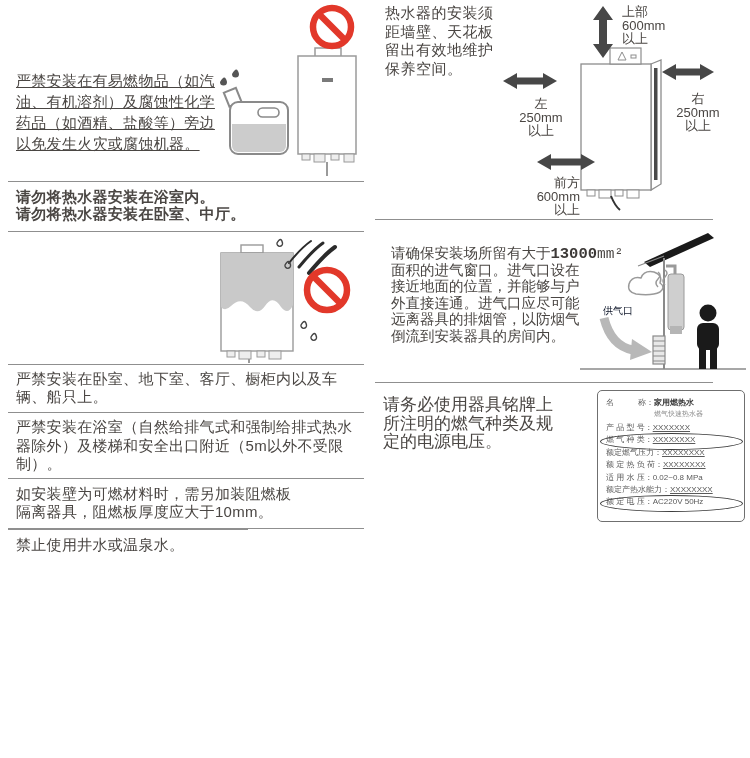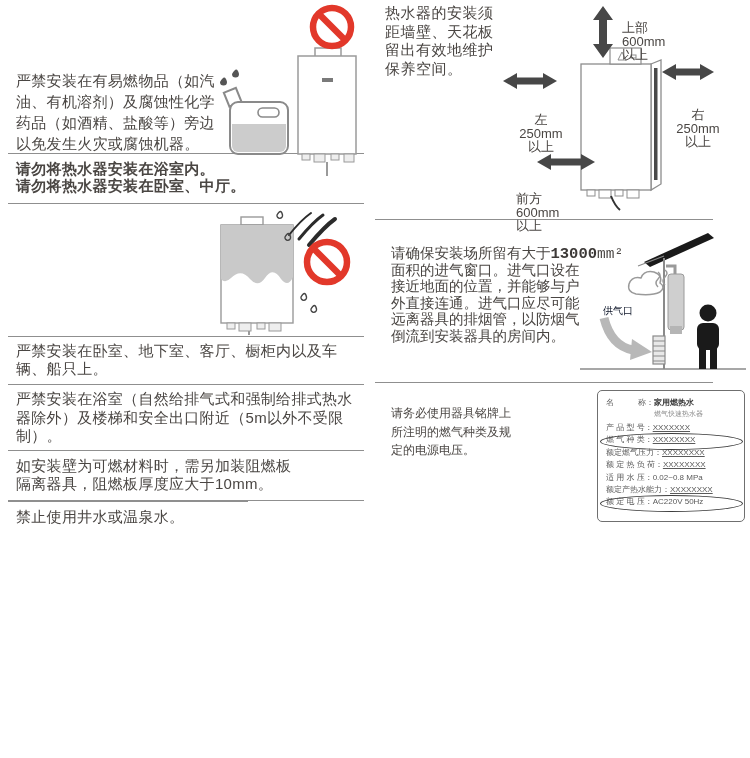--- a/index.html
+++ b/index.html
@@ -1,23 +1,23 @@
 <!DOCTYPE html>
 <html><head>
 <meta charset="utf-8">
 <style>
   html,body{margin:0;padding:0;background:#ffffff;}
   body{width:750px;height:758px;font-family:"Liberation Sans","DejaVu Sans",sans-serif;color:#4a4643;}
   .page{position:relative;width:750px;height:758px;background:#ffffff;overflow:hidden;}
-  .pre{white-space:pre-line;margin-top:16px;}
+  .pre{white-space:pre-line;}
   
   .left-col{position:absolute;left:8px;top:0;width:356px;}
   .sec{box-sizing:border-box;position:relative;border-bottom:1px solid #8f8f8f;}
   .sec p{margin:0;padding:0 0 0 8px;font-size:15px;letter-spacing:0.3px;}
-  .s1{height:154px;}
+  .s1{height:182px;text-decoration:underline;}
   .s1 p{padding-top:70px;width:215px;line-height:21px;}
   .s2{height:50px;}  .s2 p{padding-top:6px;line-height:17px;font-weight:bold;}
   .s3{height:133px;} .s3 p{padding-top:17px;width:200px;line-height:19px;}
   .s4{height:48px;}  .s4 p{padding-top:5px;line-height:17.5px;}
   .s5{height:66px;}  .s5 p{padding-top:5px;line-height:18.5px;}
   .s6{height:50px;}  .s6 p{padding-top:6px;line-height:17.5px;}
   .s7{height:57px;border-bottom:none;} .s7 p{padding-top:4px;line-height:16.5px;}
   .divider-short{width:240px;border-top:1px solid #8f8f8f;height:0;}
   .s8{height:32px;border-bottom:none;} .s8 p{padding-top:6px;line-height:17px;}
   .illus1{position:absolute;right:2px;top:2px;width:150px;height:176px;}
@@ -27,26 +27,26 @@
   .rsec{box-sizing:border-box;position:relative;width:338px;border-bottom:1px solid #8f8f8f;}
   .ra{height:220px;}
   .rb{height:163px;}
   .rc{min-height:175px;border-bottom:none;}
   .intro{position:absolute;left:10px;top:4px;margin:0;font-size:15px;line-height:18.5px;letter-spacing:0.5px;}
   .diagram{position:absolute;left:0;top:0;width:375px;height:232px;}
   .dlabel{position:absolute;font-size:13px;line-height:13.5px;color:#4a4643;}
   .dl-top{left:247px;top:5px;text-align:left;}
   .dl-right{left:291px;top:92px;width:64px;text-align:center;}
   .dl-left{left:136px;top:97px;width:60px;text-align:center;}
-  .dl-front{left:141px;top:176px;width:64px;text-align:left;}
+  .dl-front{left:141px;top:176px;width:64px;text-align:right;}
   .b-text{position:absolute;left:8px;top:18px;margin:8px;font-size:14.5px;line-height:16.5px;font-family:Liberation Mono, monospace;}
   .b-text .big{font-weight:bold;font-size:15.5px;color:#3d3a38;}
   .b-illus{position:absolute;left:203px;top:8px;width:172px;height:150px;}
   .vent-label{position:absolute;left:228px;top:84px;font-size:10px;color:#0f172a;z-index:2;}
-  .c-text{position:absolute;left:8px;top:13px;margin:8px;font-size:12px;line-height:18.5px;}
+  .c-text{position:absolute;left:8px;top:13px;margin:0;font-size:17px;line-height:18.5px;}
   
   .nameplate{position:absolute;left:222px;top:7px;width:148px;height:132px;box-sizing:border-box;
              border:1.3px solid #6f6f6f;border-radius:5px;padding:7px 6px 4px 8px;color:#5a5a5a;}
   .np-name{display:flex;line-height:10px;font-size:8px;margin-bottom:3px;}
   .np-name .np-label{flex:none;}
   .np-name-v1{font-weight:bold;color:#3c3c3c;}
   .np-name-v2{font-size:7px;color:#8a8a8a;margin-top:1px;}
   .np-row{position:relative;display:flex;line-height:12.4px;font-size:8px;white-space:nowrap;}
   .np-value.fill{text-decoration:underline;}
   .np-oval{position:absolute;left:-6px;top:-1.5px;width:141px;height:15px;border:1.3px solid #3c3c3c;

